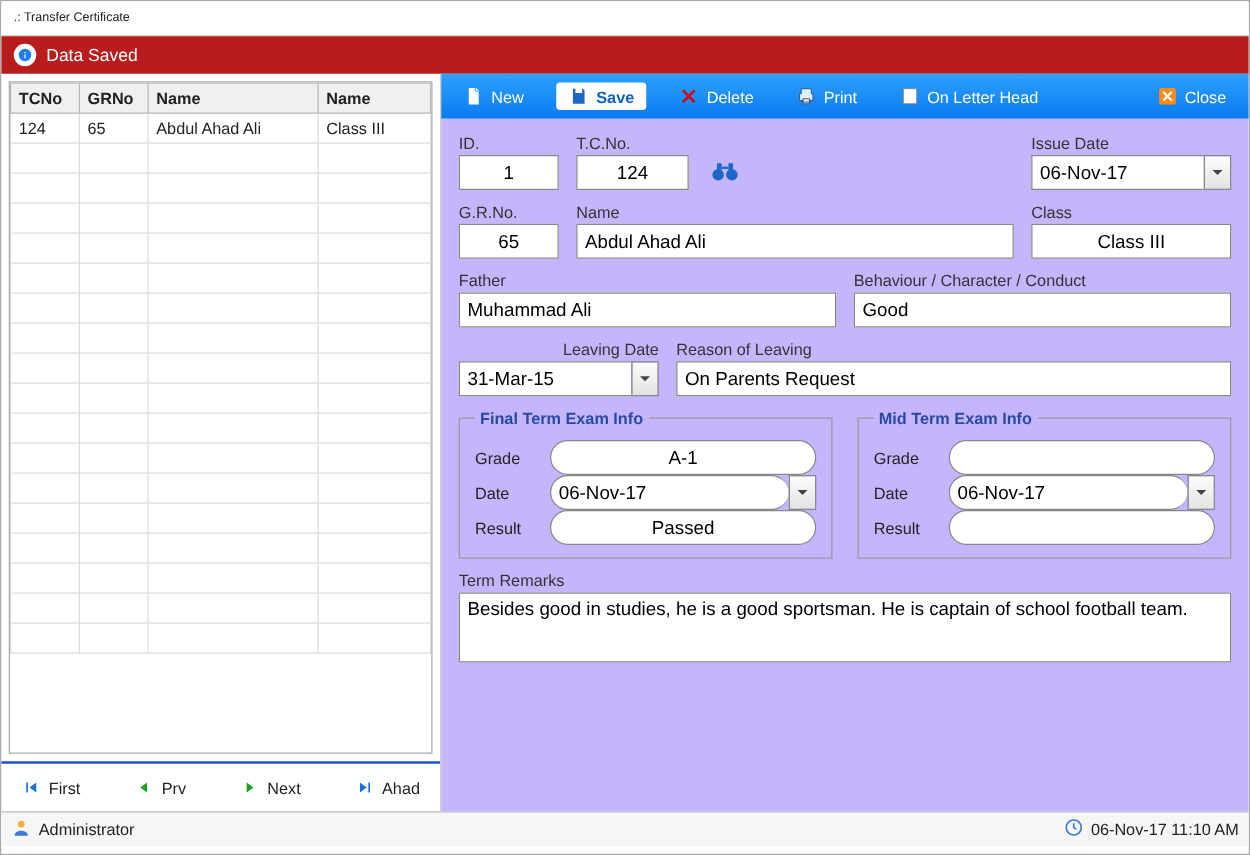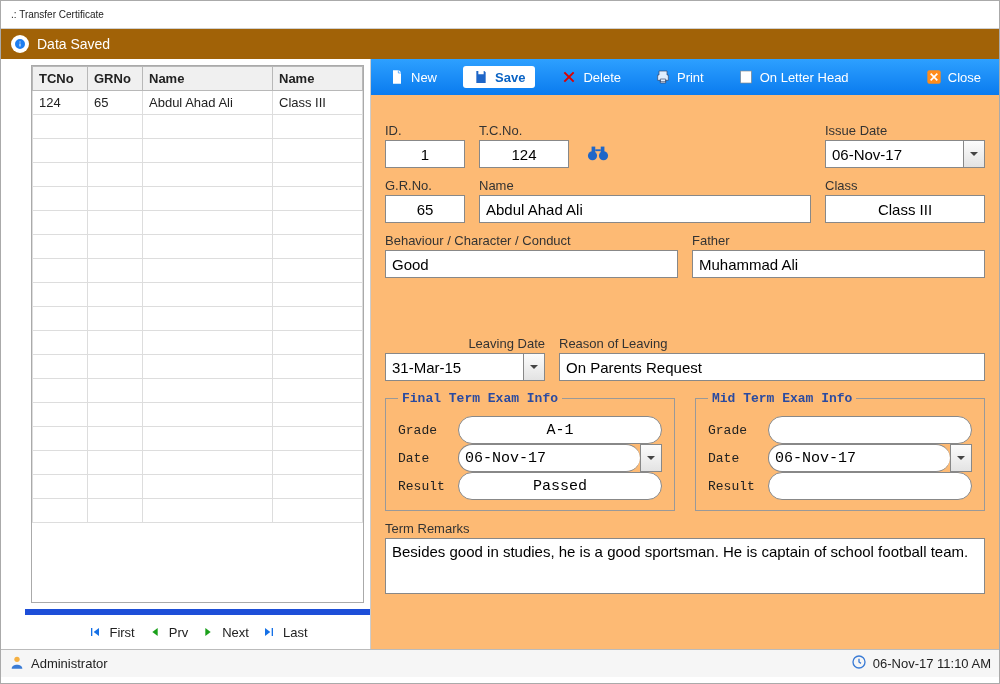--- a/index.html
+++ b/index.html
@@ -1,49 +1,49 @@
 <!DOCTYPE html>
 <html><head>
 <meta charset="utf-8">
 <style>
   * { box-sizing: border-box; }
   html, body { margin:0; padding:0; font-family: "Segoe UI", Tahoma, Arial, sans-serif; font-size:13px; color:#222; }
   body { background:#fff; width:1000px; height:684px; overflow:hidden; border:1px solid #aaa; }
 
   .titlebar { height:28px; line-height:28px; padding:0 10px; font-size:10px; border-bottom:1px solid #d0d0d0; background:#fff;}
-  .statusband { height:30px; background:#a16207; color:#fff; display:flex; align-items:center; padding:0 10px; gap:8px; font-size:14px;}
+  .statusband { height:30px; background:#b91c1c; color:#fff; display:flex; align-items:center; padding:0 10px; gap:8px; font-size:14px;}
   .info-icon { width:18px; height:18px; background:#fff; border-radius:50%; display:flex; align-items:center; justify-content:center; }
   .info-icon svg { width:12px; height:12px; fill:#1e7ef0;}
 
-  .workarea { display:flex; height:590px;padding-left:24px; }
+  .workarea { display:flex; height:590px; }
   
   .left { width:380px; border-right:1px solid #ccc; display:flex; flex-direction:column;}
   .grid { flex:1; border:1px solid #aaa; margin:6px; background:#fff; overflow:hidden;}
   table.tbl { width:100%; border-collapse:collapse; table-layout:fixed;}
   table.tbl th { background:#f0f0f0; border:1px solid #b8b8b8; font-weight:600; padding:4px 6px; text-align:left; font-size:13px;}
   table.tbl td { border:1px solid #ddd; padding:4px 6px; font-size:13px; height:22px;}
   table.tbl tr.empty td { color:transparent; }
 
-  .navbar { height:40px; display:flex; align-items:center; justify-content:center; border-top:6px solid #1d4ed8; padding:0 10px;}
+  .navbar { height:40px; display:flex; align-items:center; justify-content:space-between; border-top:2px solid #1d4ed8; padding:0 10px;}
   .navbtn { display:flex; align-items:center; gap:6px; cursor:pointer; padding:4px 6px; }
   .nav-ico { width:16px; height:16px; display:flex; align-items:center; justify-content:center; }
   .nav-ico svg { width:16px; height:16px; }
   .navbtn span.lbl { color:#222; font-size:13px;}
 
   
   .right { flex:1; display:flex; flex-direction:column; padding:0;}
   .toolbar { height:36px; background:#1e90ff; background:linear-gradient(#2da0ff,#0a7bef); display:flex; align-items:center; color:#fff; padding:0 10px; gap:18px;}
   .toolbtn { display:flex; align-items:center; gap:6px; cursor:pointer; padding:3px 8px; border-radius:3px;}
   .toolbtn.save { background:#fff; color:#0a63c4; font-weight:600; padding:3px 10px;}
   .tool-ico { width:16px; height:16px; display:inline-flex; align-items:center; justify-content:center;}
   .tool-ico svg { width:16px; height:16px; }
   .toolbar .spacer { flex:1; }
   .closebtn .tool-ico svg { fill:#ff8c1a;}
   
-  .form { flex:1; background:#fdba74; padding:12px 14px; display:flex; flex-direction:column; gap:10px;}
+  .form { flex:1; background:#c4b5fd; padding:12px 14px; display:flex; flex-direction:column; gap:10px;}
   .row { display:flex; gap:14px; align-items:flex-end;}
   .fld { display:flex; flex-direction:column; gap:2px;}
   .fld label { font-size:13px; color:#333;}
   .inp, .sel { border:1px solid #888; background:#fff; padding:3px 6px; font-size:15px; height:28px; font-family:inherit;}
   .inp.center { text-align:center;}
   .binoc { width:30px; height:28px; display:flex; align-items:center; justify-content:center; cursor:pointer;}
   .binoc svg{ width:22px; height:20px; fill:#1e66c8;}
 
   fieldset.grp { border:1px solid #999; margin:0; padding:10px 12px; flex:1;}
   fieldset.grp legend { font-size:13px; color:#2a4aa0; font-weight:600; padding:0 4px;}
@@ -235,21 +235,21 @@
             </svg>
           </span>
         <span class="lbl">Next</span>
       </div>
       <div class="navbtn">
         <span class="nav-ico">
             <svg viewBox="0 0 24 24" fill="#1570e6">
               <path d="M16 6h2v12h-2zM6 6v12l8-6z"></path>
             </svg>
           </span>
-        <span class="lbl">Last</span>
+        <span class="lbl">Ahad</span>
       </div>
     </div>
   </div>
 
   <div class="right">
 
     <div class="toolbar">
       <div class="toolbtn">
         <span class="tool-ico">
             <svg viewBox="0 0 24 24" fill="#fff">
@@ -319,21 +319,21 @@
             <span><svg viewBox="0 0 24 20">
                   <circle cx="6" cy="13" r="5" fill="#1e66c8"></circle>
                   <circle cx="18" cy="13" r="5" fill="#1e66c8"></circle>
                   <rect x="5" y="3" width="4" height="6" fill="#1e66c8"></rect>
                   <rect x="15" y="3" width="4" height="6" fill="#1e66c8"></rect>
                   <rect x="9" y="6" width="6" height="2" fill="#1e66c8"></rect>
                 </svg></span>
           </div>
         </div>
         <div style="flex:1"></div>
-        <div class="fld" style="width:160px;margin-top:16px;">
+        <div class="fld" style="width:160px;">
           <label>Issue Date</label>
           <div class="dd">
             <input class="inp" style="width: 100%;" value="06-Nov-17">
             <button>
                 <span><svg viewBox="0 0 10 10">
                     <path d="M1 3l4 4 4-4z" fill="#444"></path>
                   </svg></span>
               </button>
           </div>
         </div>
@@ -349,48 +349,48 @@
           <input class="inp" value="Abdul Ahad Ali" style="">
         </div>
         <div class="fld" style="width:160px;">
           <label>Class</label>
           <input class="inp center" value="Class III" style="">
         </div>
       </div>
 
       <div class="row">
         <div class="fld" style="flex:1;">
+          <label>Father</label>
+          <input class="inp" value="Muhammad Ali" style="">
+        </div>
+        <div class="fld" style="flex:1;">
           <label>Behaviour / Character / Conduct</label>
           <input class="inp" value="Good" style="">
-        </div>
-        <div class="fld" style="flex:1;">
-          <label>Father</label>
-          <input class="inp" value="Muhammad Ali" style="">
         </div>
       </div>
 
       <div class="row">
         <div class="fld" style="width:160px;align-items:flex-end;">
           <label>Leaving Date</label>
           <div class="dd">
             <input class="inp" style="width: 100%;" value="31-Mar-15">
             <button>
                 <span><svg viewBox="0 0 10 10">
                     <path d="M1 3l4 4 4-4z" fill="#444"></path>
                   </svg></span>
               </button>
           </div>
         </div>
-        <div class="fld" style="flex:1;margin-top:48px;">
+        <div class="fld" style="flex:1;">
           <label>Reason of Leaving</label>
           <input class="inp" value="On Parents Request" style="">
         </div>
       </div>
 
-      <div class="row" style="gap:20px;align-items:center;font-family:Liberation Mono, monospace;">
+      <div class="row" style="gap:20px;align-items:center;">
         <fieldset class="grp">
           <legend>Final Term Exam Info</legend>
           <div class="frow">
             <label>Grade</label>
             <input class="inp" value="A-1" style="">
           </div>
           <div class="frow">
             <label>Date</label>
             <div class="dd" style="flex:1;">
               <input class="inp" style="width: 100%; text-align: left;" value="06-Nov-17">

